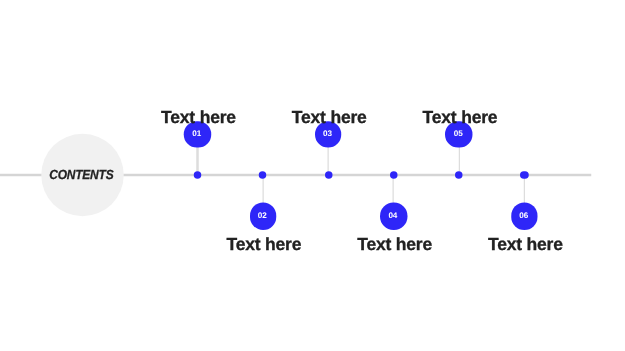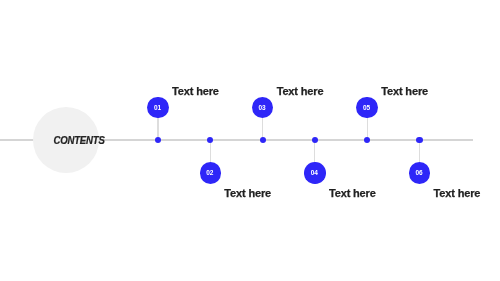--- a/index.html
+++ b/index.html
@@ -11,21 +11,21 @@
   .stage{position:relative;width:500px;height:281px;background:#ffffff;
          transform:translateZ(0);}
 
   
   .axis{position:absolute;left:0px;top:138.7px;width:472.5px;height:1.9px;
         background:#d5d5d5;}
 
   
   .hub{position:absolute;left:32.5px;top:106.8px;width:66.5px;height:66.5px;
        border-radius:50%;background:#f1f1f1;}
-  .hub-label{position:absolute;left:14px;top:0;width:66.5px;height:66.5px;
+  .hub-label{position:absolute;left:0;top:0;width:66.5px;height:66.5px;
              display:flex;align-items:center;justify-content:center;}
   .hub-label span{position:relative;left:-0.7px;display:block;line-height:1;
              font-size:10.5px;font-weight:bold;font-style:italic;
              letter-spacing:-0.2px;color:#232323;
              -webkit-text-stroke:0.22px #232323;
              transform:scaleX(0.915) translateZ(0);transform-origin:center center;}
 
   
   .node{position:absolute;left:0;top:0;width:0;height:0;}
 
@@ -40,22 +40,22 @@
           width:21.5px;height:21.5px;border-radius:50%;background:#2e26f8;
           display:flex;align-items:center;justify-content:center;}
   .node.above .bubble{top:96.85px;}
   .node.below .bubble{top:162.05px;}
 
   .bubble-num{position:relative;left:-0.6px;top:0.6px;display:block;line-height:1;
               font-size:6.5px;font-weight:bold;color:#ffffff;letter-spacing:-0.1px;
               transform:translateZ(0);}
 
   .cap{position:absolute;left:calc(var(--cx) - 59.2px);width:120px;
-       font-size:11px;font-weight:bold;color:#222222;line-height:1;letter-spacing:-0.15px;
-       white-space:nowrap;text-align:right;
+       font-size:14px;font-weight:bold;color:#222222;line-height:1;letter-spacing:-0.15px;
+       white-space:nowrap;text-align:center;
        -webkit-text-stroke:0.25px #1f1f1f;transform:translateZ(0);}
   .node.above .cap{top:85.6px;}
   .node.below .cap{top:187.9px;}
 </style>
 </head>
 <body>
 
 <div class="stage">
 
   <div class="axis"></div>

